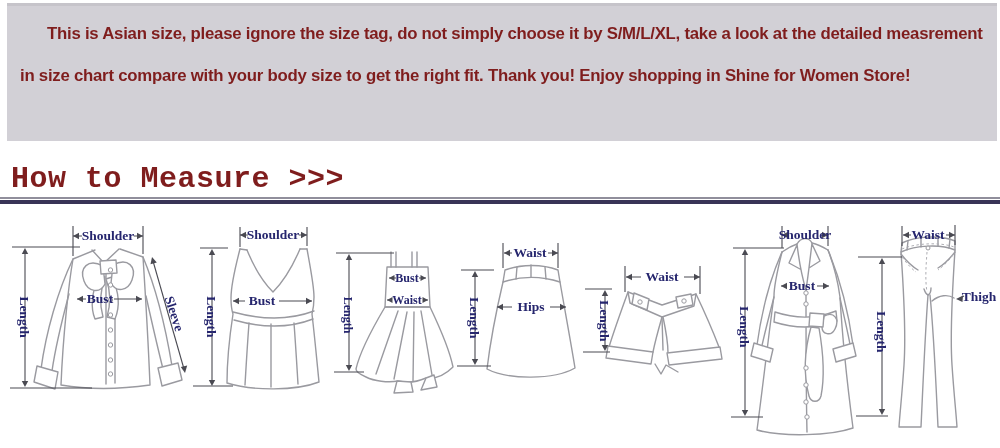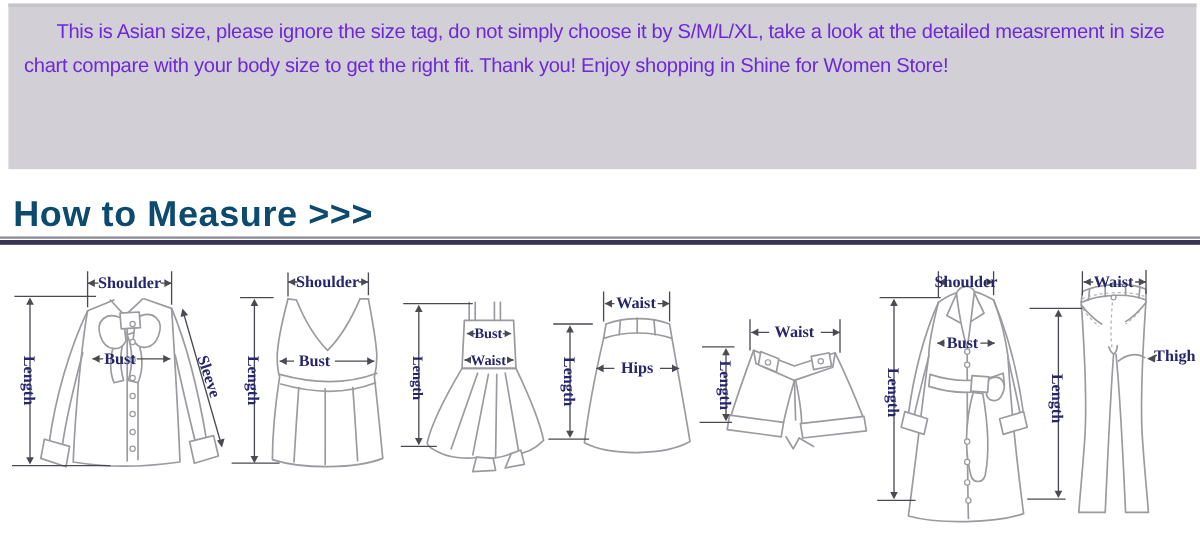--- a/index.html
+++ b/index.html
@@ -1,26 +1,26 @@
 <!DOCTYPE html>
 <html><head>
 <meta charset="utf-8">
 <style>
   html,body{margin:0;padding:0;background:#fff;}
   #page{position:relative;width:1000px;height:448px;background:#ffffff;overflow:hidden;
         font-family:"Liberation Sans",sans-serif;}
   
   .notice{position:absolute;left:7px;top:3px;width:990px;height:138px;background:#d2d0d6;
           border-top:3px solid #c6c4ca;box-sizing:border-box;padding:7px 13px 0 13px;
-          color:#6d28d9;font-weight:normal;font-size:16.8px;line-height:28px;letter-spacing:-0.25px;}
+          color:#7f1d1d;font-weight:bold;font-size:16.8px;line-height:42px;letter-spacing:-0.25px;}
   .notice p{margin:0;text-indent:27px;}
   
   .section-title{position:absolute;left:11px;top:162px;margin:0;
-                 font-family:Liberation Sans, sans-serif;font-weight:bold;font-size:30px;
-                 color:#0c4a6e;letter-spacing:0.5px;white-space:nowrap;}
+                 font-family:Liberation Mono, monospace;font-weight:bold;font-size:30px;
+                 color:#7f1d1d;letter-spacing:0.5px;white-space:nowrap;}
   .rule-light{position:absolute;left:0;top:197px;width:1000px;height:2px;background:#908e9b;}
   .rule-dark{position:absolute;left:0;top:200px;width:1000px;height:4px;background:#393457;}
   
   .diagrams{position:absolute;left:0;top:210px;}
   .garment{fill:none;stroke:#9a9aa0;stroke-width:1.4;stroke-linecap:round;stroke-linejoin:round;}
   .garment-fill{fill:#ffffff;stroke:#9a9aa0;stroke-width:1.4;stroke-linejoin:round;}
   .stitch{fill:none;stroke:#aeaeb4;stroke-width:1;stroke-dasharray:2.5 2.5;}
   .btn{fill:#ffffff;stroke:#9a9aa0;stroke-width:1;}
   .measure{fill:none;stroke:#4a4a52;stroke-width:1.1;}
   .mhead{fill:#4a4a52;stroke:none;}

